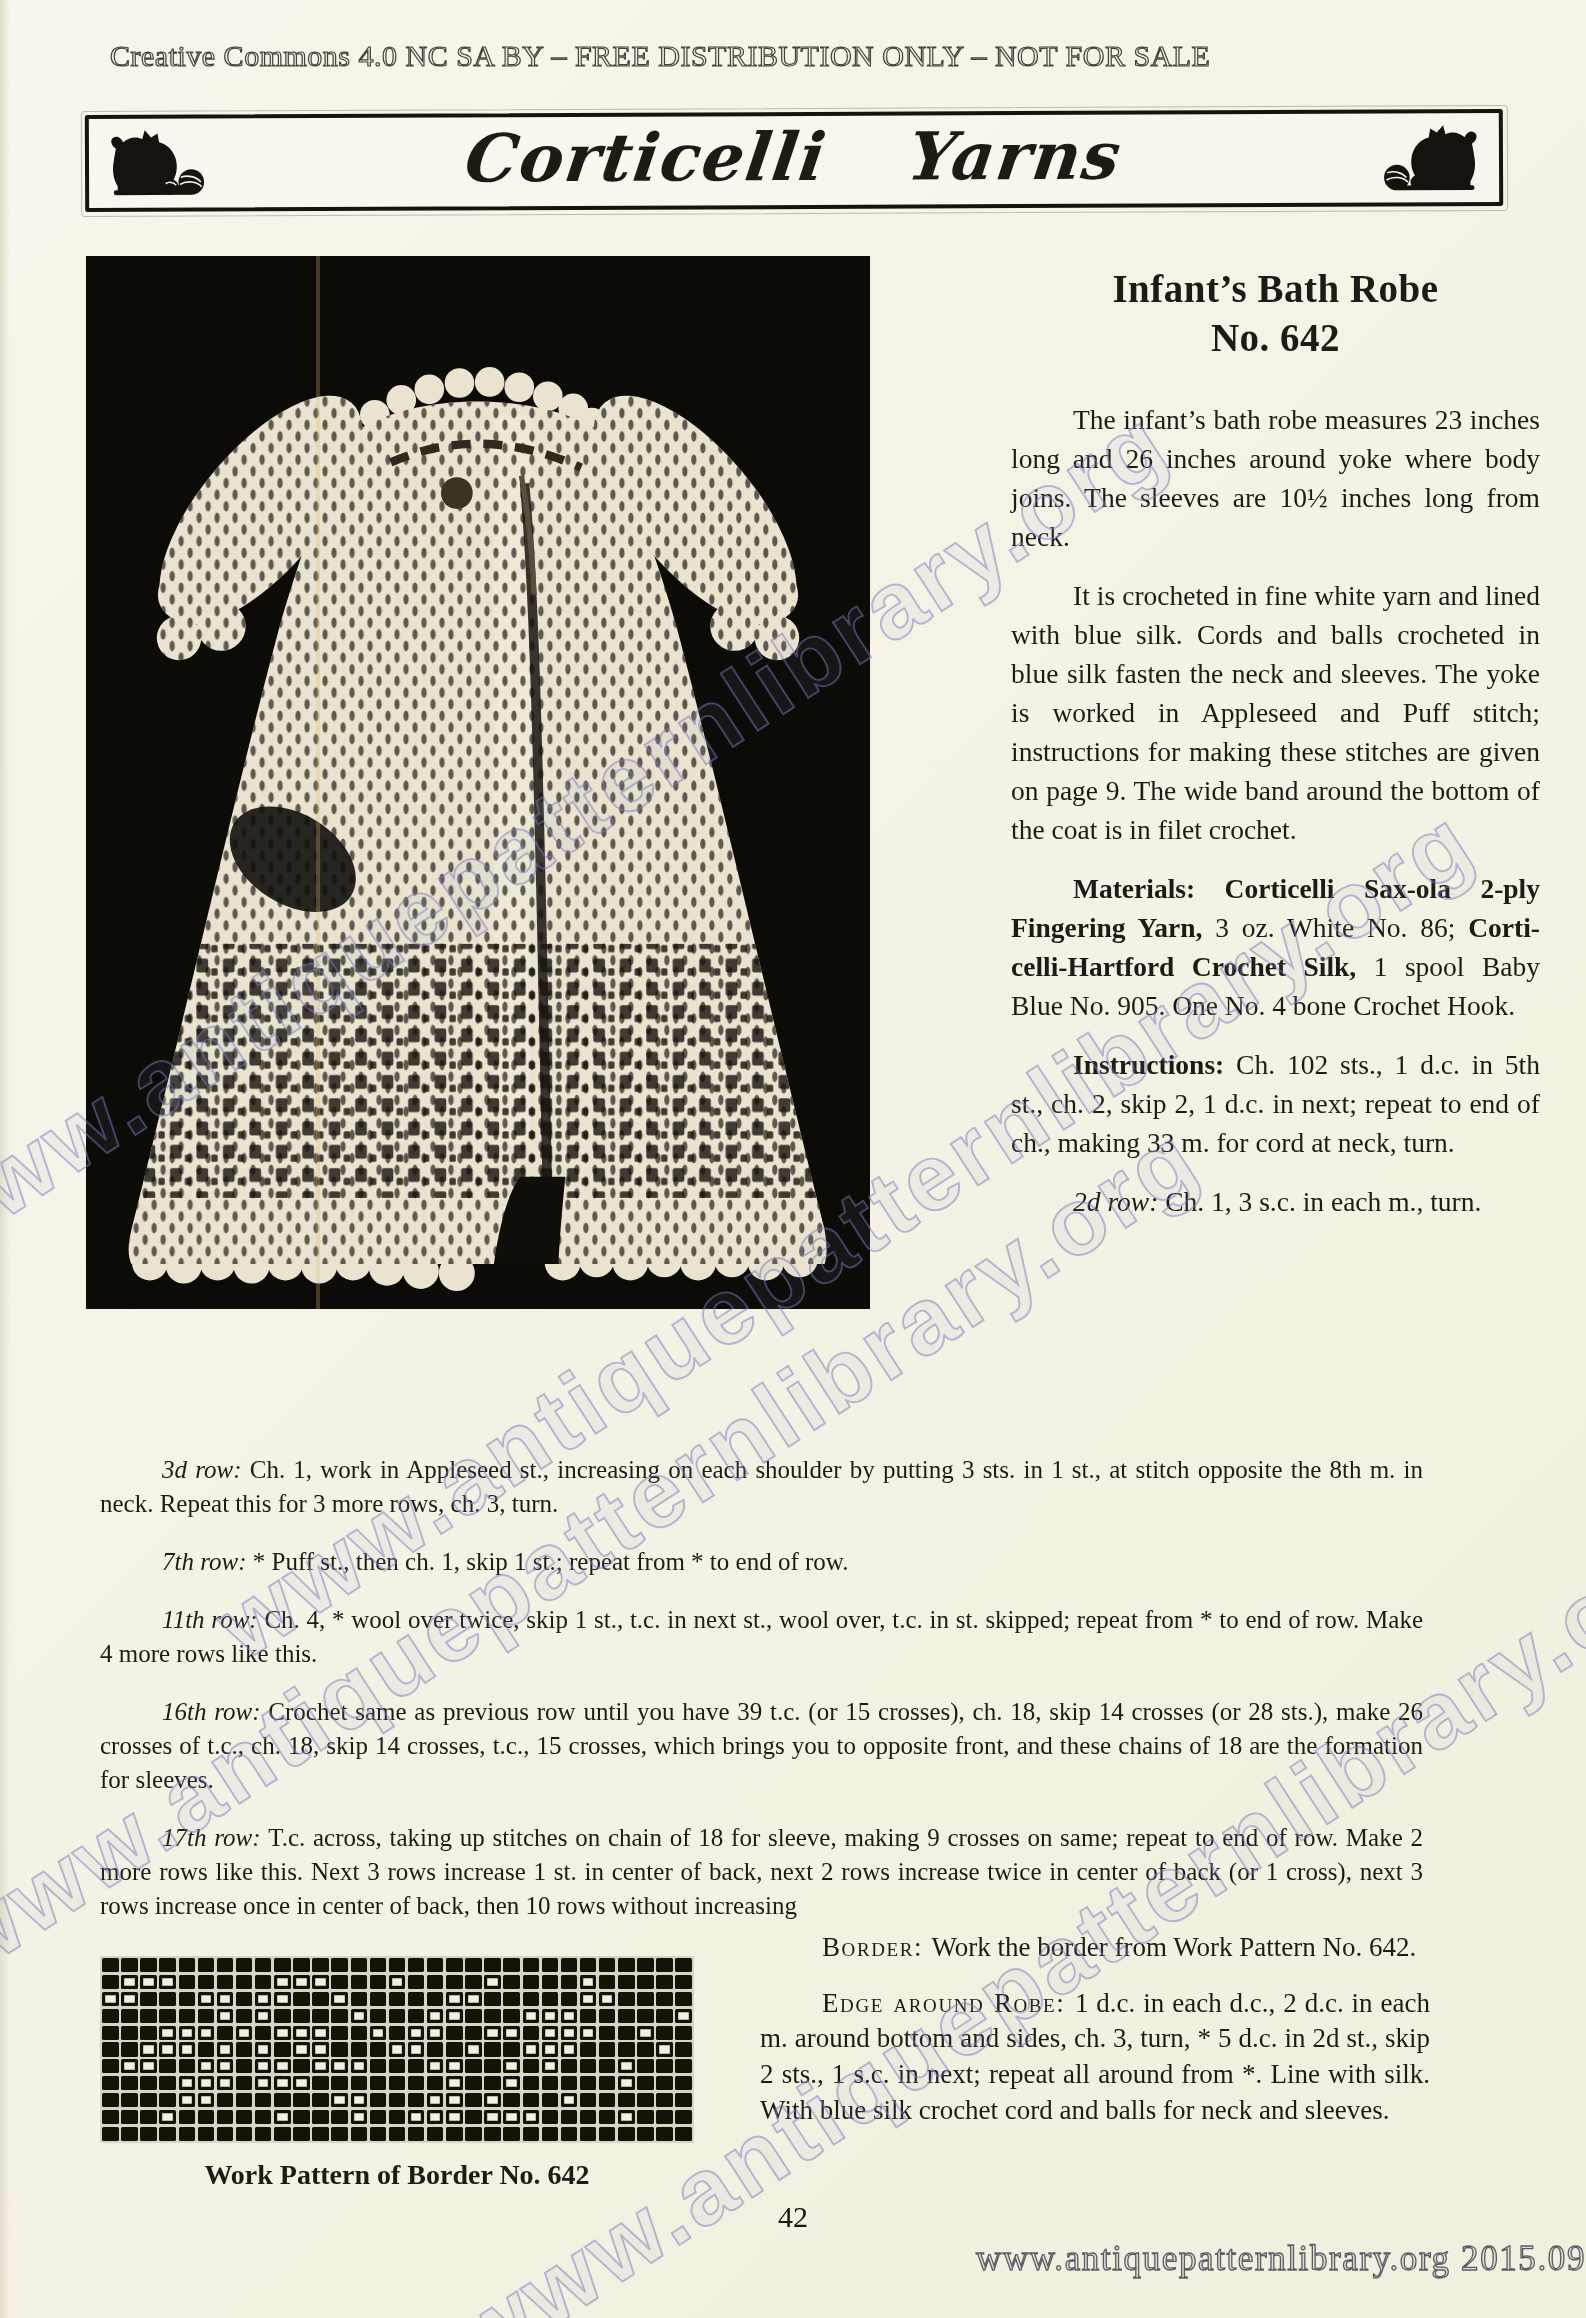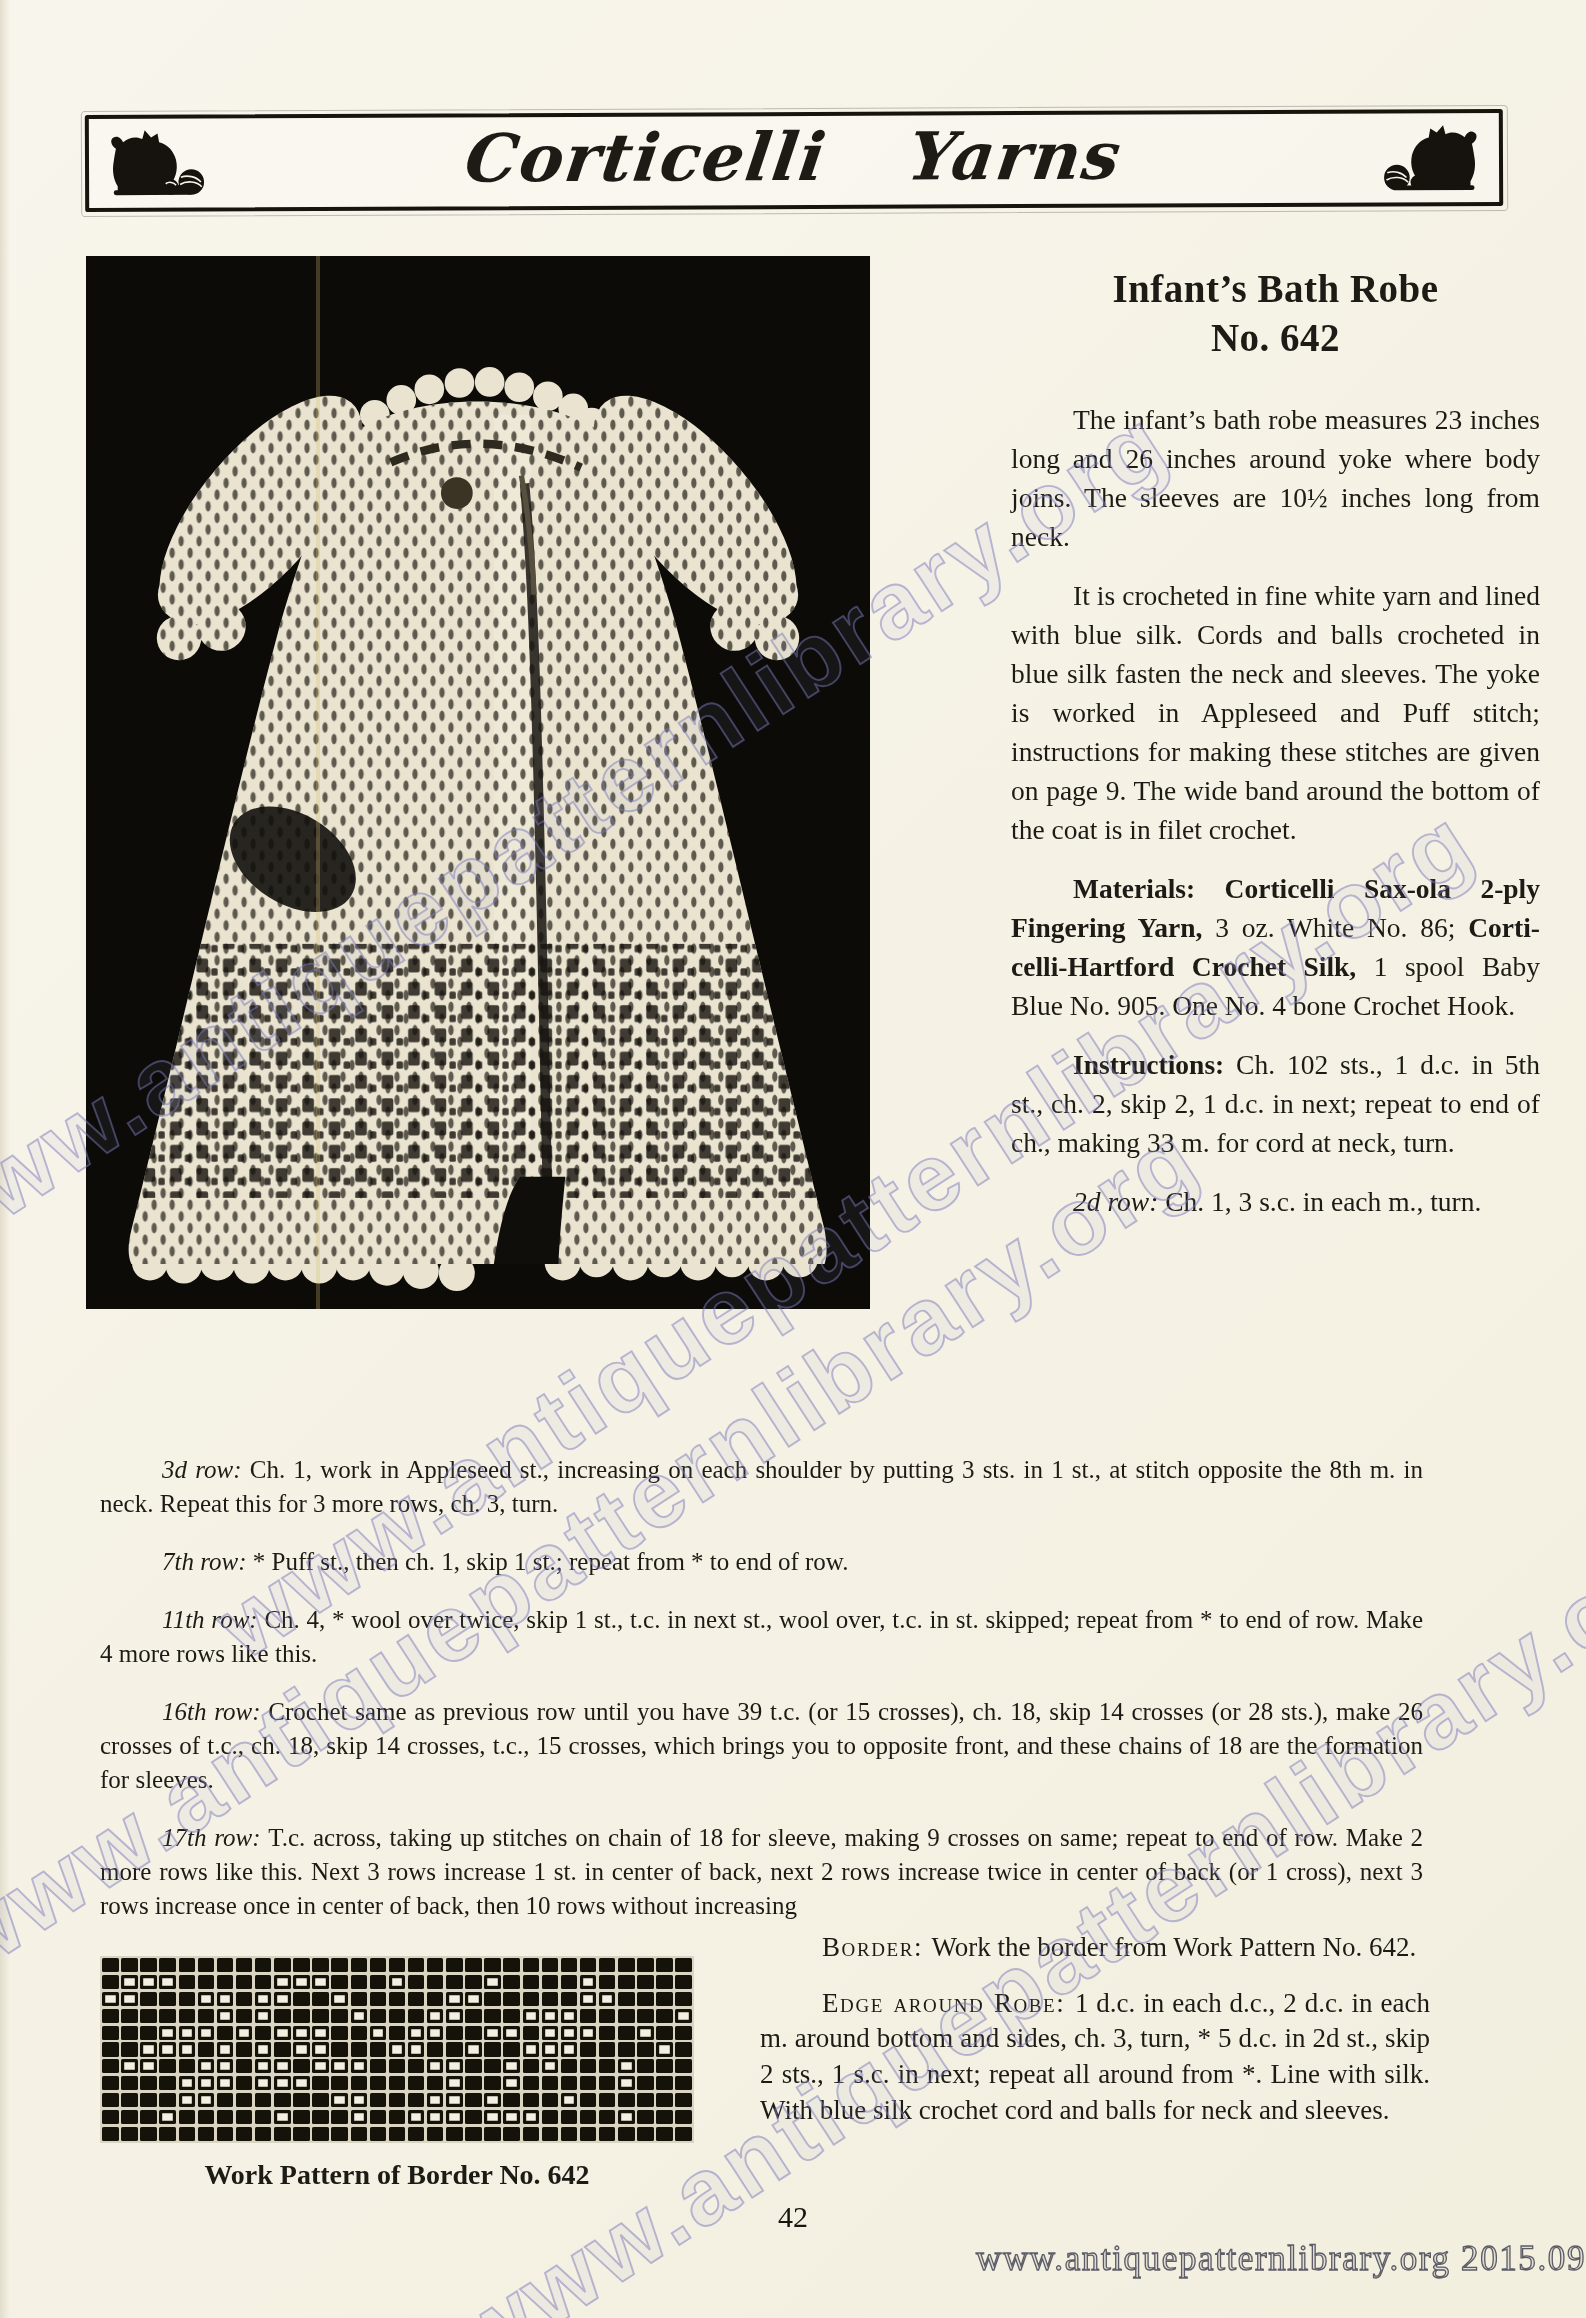--- a/index.html
+++ b/index.html
@@ -64,20 +64,21 @@
   
   .sg-b{font-weight:bold;}
   .sg-i{font-style:italic;}
   .sg-sc{font-variant:small-caps;letter-spacing:1.6px;}
 </style>
 </head>
 <body>
 
 <div class="page">
 
+  <div class="license">Creative Commons 4.0 NC SA BY – FREE DISTRIBUTION ONLY – NOT FOR SALE</div>
 
   <div class="banner">
     <svg class="cat" viewBox="0 0 260 200">
       <g fill="#16130e">
         <path d="M20,62 C8,54 4,40 14,34 C24,28 34,36 38,46 C52,34 70,30 86,38 L92,16 L108,34 L124,24 L128,46 C150,52 164,68 170,90 C176,116 168,142 150,156 L150,168 L24,168 L24,156 C14,140 10,118 14,96 C16,82 18,70 20,62 Z"></path>
         <path d="M150,160 C170,150 186,152 198,162 L196,172 L150,172 Z"></path>
         <rect x="14" y="166" width="196" height="12" rx="6"></rect>
         <circle cx="208" cy="146" r="32"></circle>
         <circle cx="156" cy="158" r="20"></circle>
       </g>

